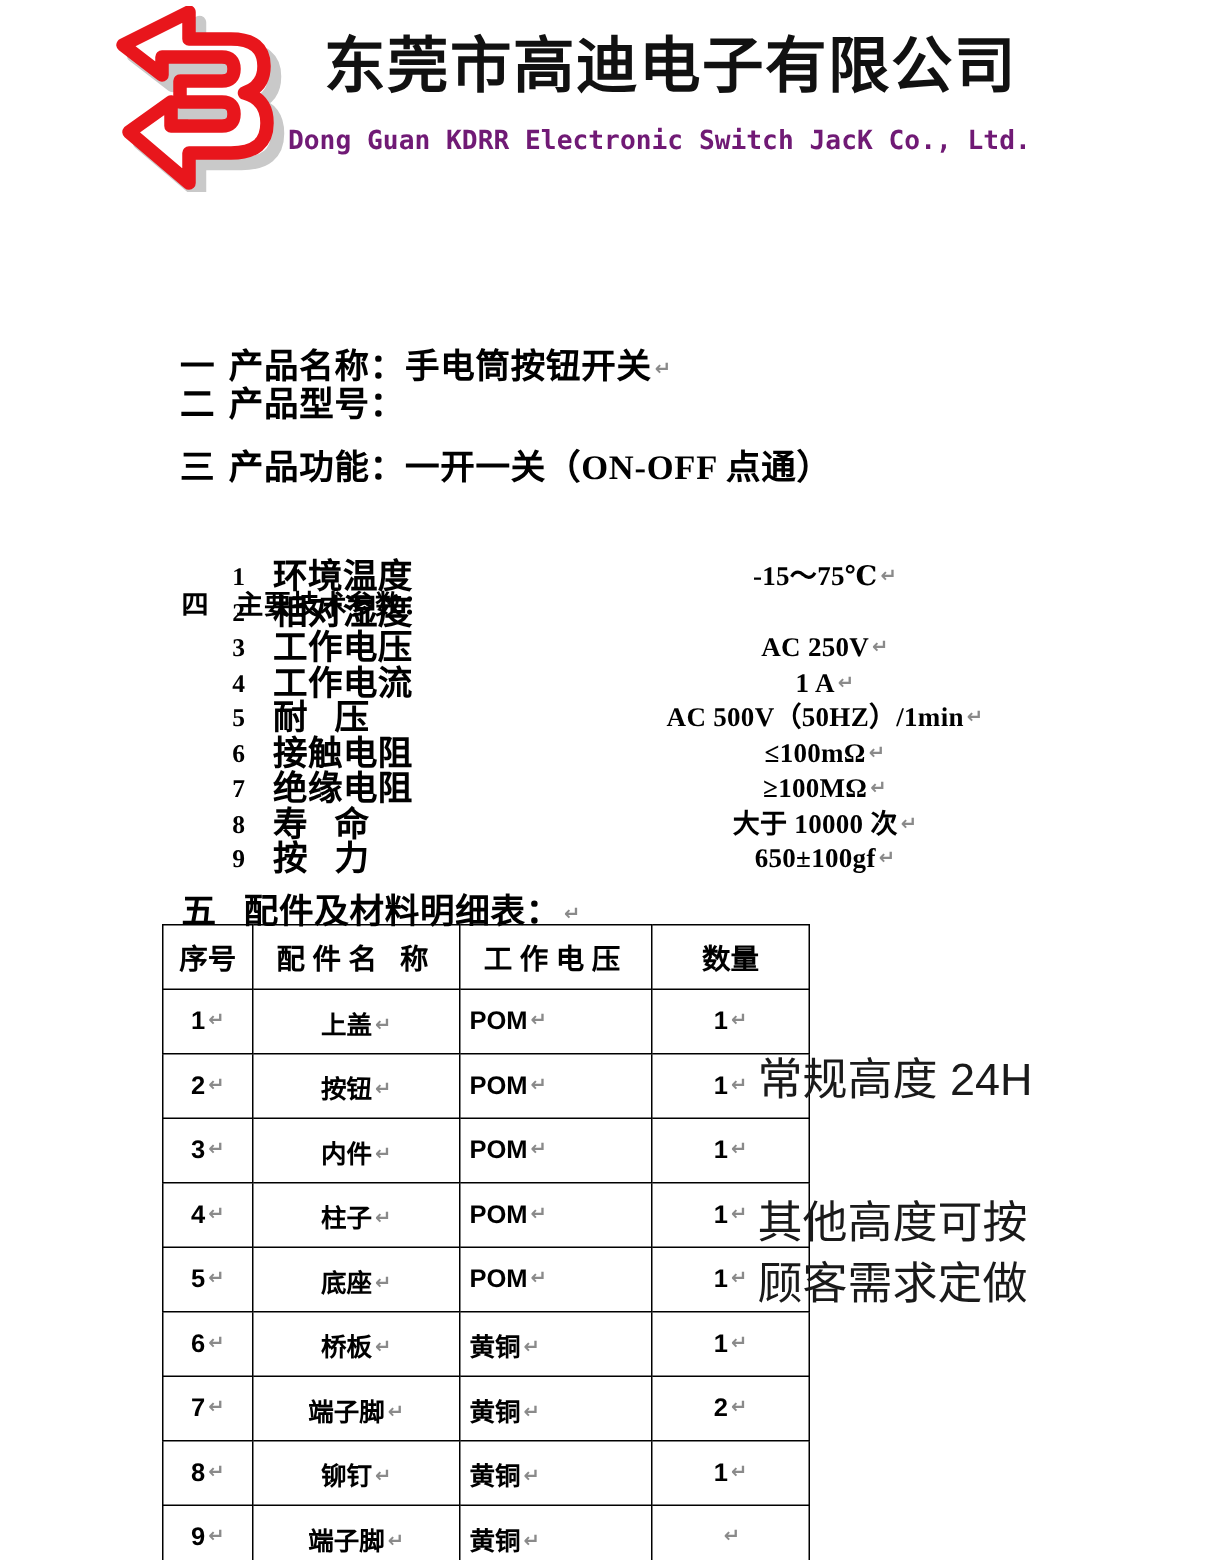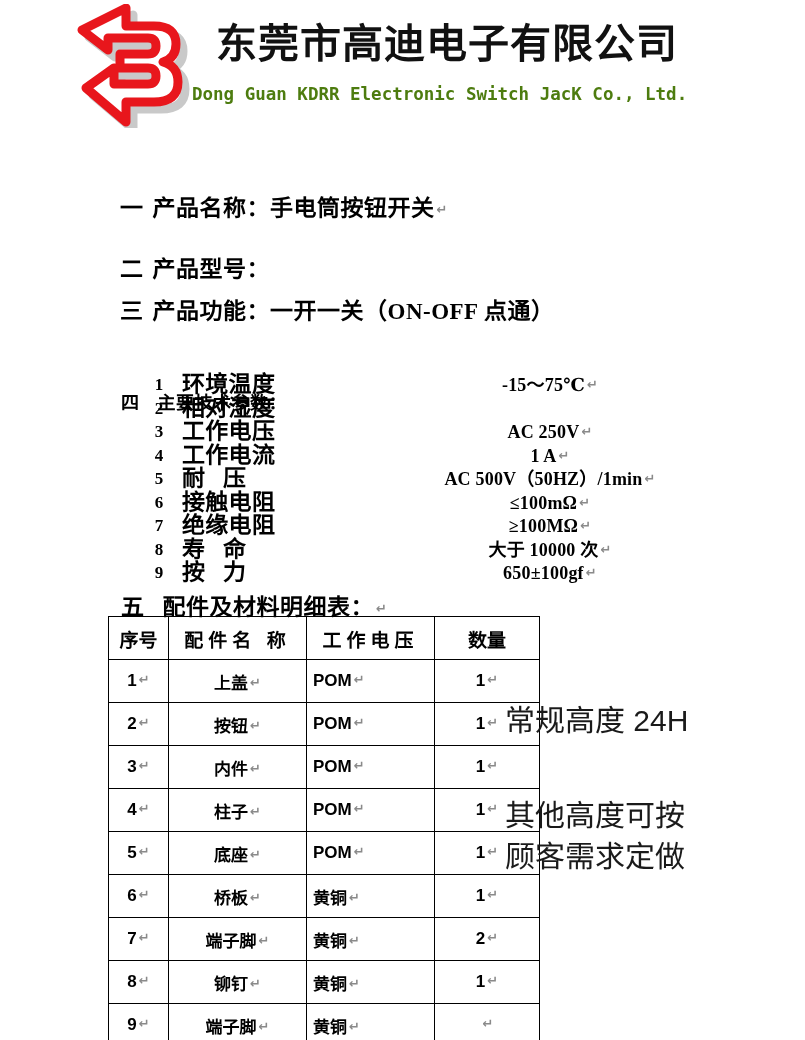--- a/index.html
+++ b/index.html
@@ -53,21 +53,21 @@
   .company-en {
     position: absolute;
     left: 192px;
     top: 86px;
     font-family: "DejaVu Sans Mono", "Liberation Mono", monospace;
     font-size: 17.5px;
     font-weight: 700;
     letter-spacing: 0px;
     line-height: 1;
     white-space: nowrap;
-    color: #4d7c0f;
+    color: #701a75;
   }
 
   
   .doc-title {
     position: absolute;
     left: 0;
     top: 122px;
     width: 620px;
     text-align: center;
     font-family: "Liberation Sans", "DejaVu Sans", sans-serif;
@@ -230,21 +230,21 @@
 
         <path d="M58 4 L58 22 L86 22 Q108 22 108 40 Q108 54 95 58 Q110 62 110 78 Q110 98 86 98 L58 98 L58 118 L18 84 L46 64 L46 80 L80 80 Q88 80 88 72 Q88 64 80 64 L52 64 L52 50 L80 50 Q88 50 88 42 Q88 34 80 34 L40 34 L40 46 L14 26 Z" fill="#ffffff" stroke="#e8161c" stroke-width="9" stroke-linejoin="round" stroke-linecap="round"></path>
       </svg>
     </div>
 
     <div class="company-cn">东莞市高迪电子有限公司</div>
     <div class="company-en">Dong Guan KDRR  Electronic Switch JacK Co., Ltd.</div>
   </div>
 
 
-  <div class="clause" id="clause-0" style="top:197px;">
+  <div class="clause" id="clause-0" style="top:233px;">
     <span class="num">一</span><span>产品名称：</span><span>手电筒按钮开关</span><span class="pilcrow">↵</span>
   </div>
 
   <div class="clause" id="clause-1" style="top:258px;">
     <span class="num">二</span><span>产品型号：</span><span></span>
   </div>
 
   <div class="clause" id="clause-2" style="top:300px;">
     <span class="num">三</span><span>产品功能：</span><span>一开一关（ON-OFF 点通）</span>
   </div>

